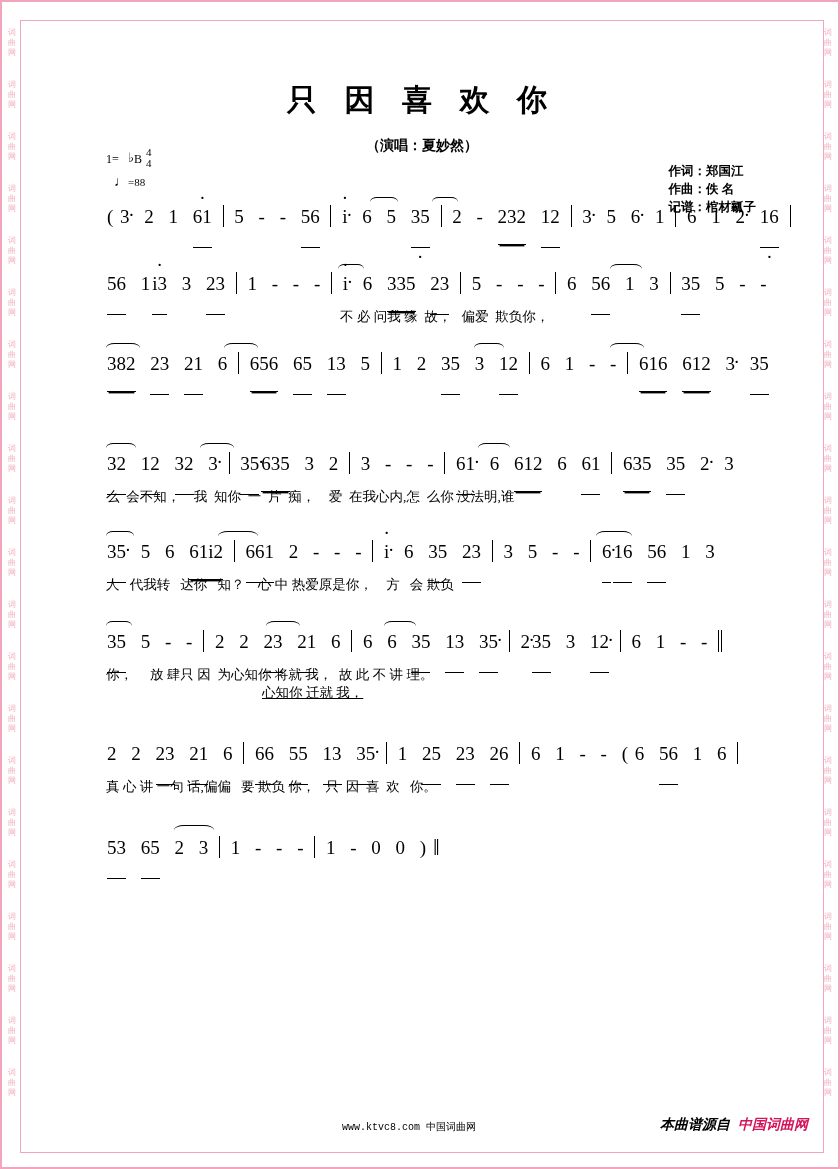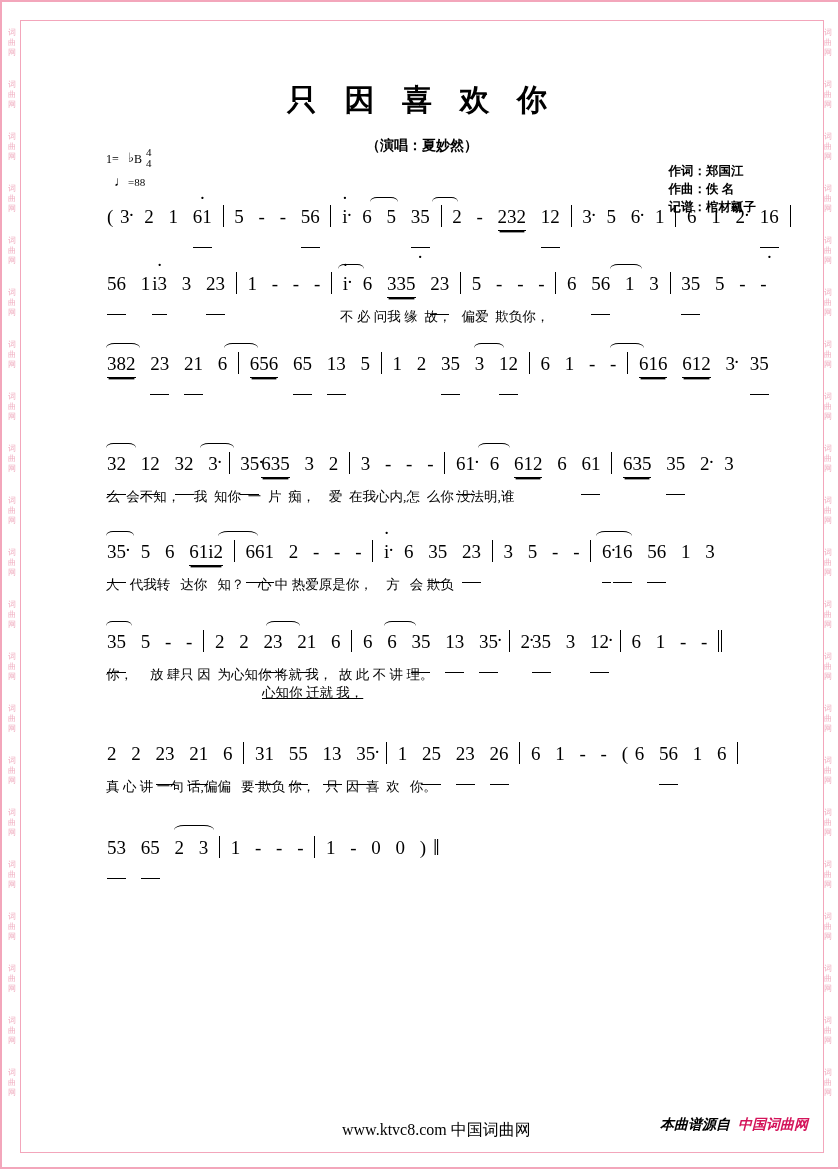--- a/index.html
+++ b/index.html
@@ -154,21 +154,21 @@
     width: 672px;
     height: 20px;
     font-size: 13.5px;
     color: #000;
     white-space: nowrap;
     text-decoration: underline;
   }
   
   .tok { display: inline-block; position: relative; margin: 0 1px; }
   .u1 { border-bottom: 1.4px solid #000; padding-bottom: 19px; }
-  .u2 { border-bottom: 1.4px solid #000; padding-bottom: 2px; box-shadow: 0 3px 0 -1.6px #000; }
+  .u2 { border-bottom: 1.4px solid #000; padding-bottom: 16px; box-shadow: 0 3px 0 -1.6px #000; }
   .dotR::after { content: "·"; position: absolute; right: -5px; top: -2px; font-size: 19px; }
   .dotUp::before {
     content: "·";
     position: absolute; left: 50%; top: -13px;
     transform: translateX(-50%);
     font-size: 19px;
     line-height: 10px;
   }
   .dotDn::after {
     content: "·";
@@ -183,23 +183,23 @@
   .tie {
     position: absolute;
     border-top: 1.4px solid #000;
     border-radius: 50%/100%;
     height: 9px;
     border-left: none; border-right: none; border-bottom: none;
   }
   .footer-left {
     position: absolute;
     left: 340px; top: 1118px;
-    font-size: 16px;
-    color: #000;
-    font-family: Liberation Serif, serif;
+    font-size: 10px;
+    color: #000;
+    font-family: Liberation Mono, monospace;
   }
   .footer-right {
     position: absolute;
     right: 30px; top: 1114px;
     font-size: 14px;
     font-weight: bold;
     color: #000;
     font-style: italic;
   }
   .footer-right .brand { color: #d4145a; margin-left: 8px; }
@@ -495,21 +495,21 @@
   </div>
 
   <div class="system" style="top:740px;">
     <div class="notes">
       <span class="tok">2</span><span class="sp"></span>
       <span class="tok">2</span><span class="sp"></span>
       <span class="tok u1">23</span><span class="sp"></span>
       <span class="tok u1">21</span><span class="sp"></span>
       <span class="tok">6</span>
       <span class="bar"></span>
-      <span class="tok u1">31</span><span class="sp"></span>
+      <span class="tok u1">66</span><span class="sp"></span>
       <span class="tok u1">55</span><span class="sp"></span>
       <span class="tok u1">13</span><span class="sp"></span>
       <span class="tok u1 dotR">35</span>
       <span class="bar"></span>
       <span class="tok">1</span><span class="sp"></span>
       <span class="tok u1">25</span><span class="sp"></span>
       <span class="tok u1">23</span><span class="sp"></span>
       <span class="tok u1">26</span>
       <span class="bar"></span>
       <span class="tok">6</span><span class="sp"></span>

